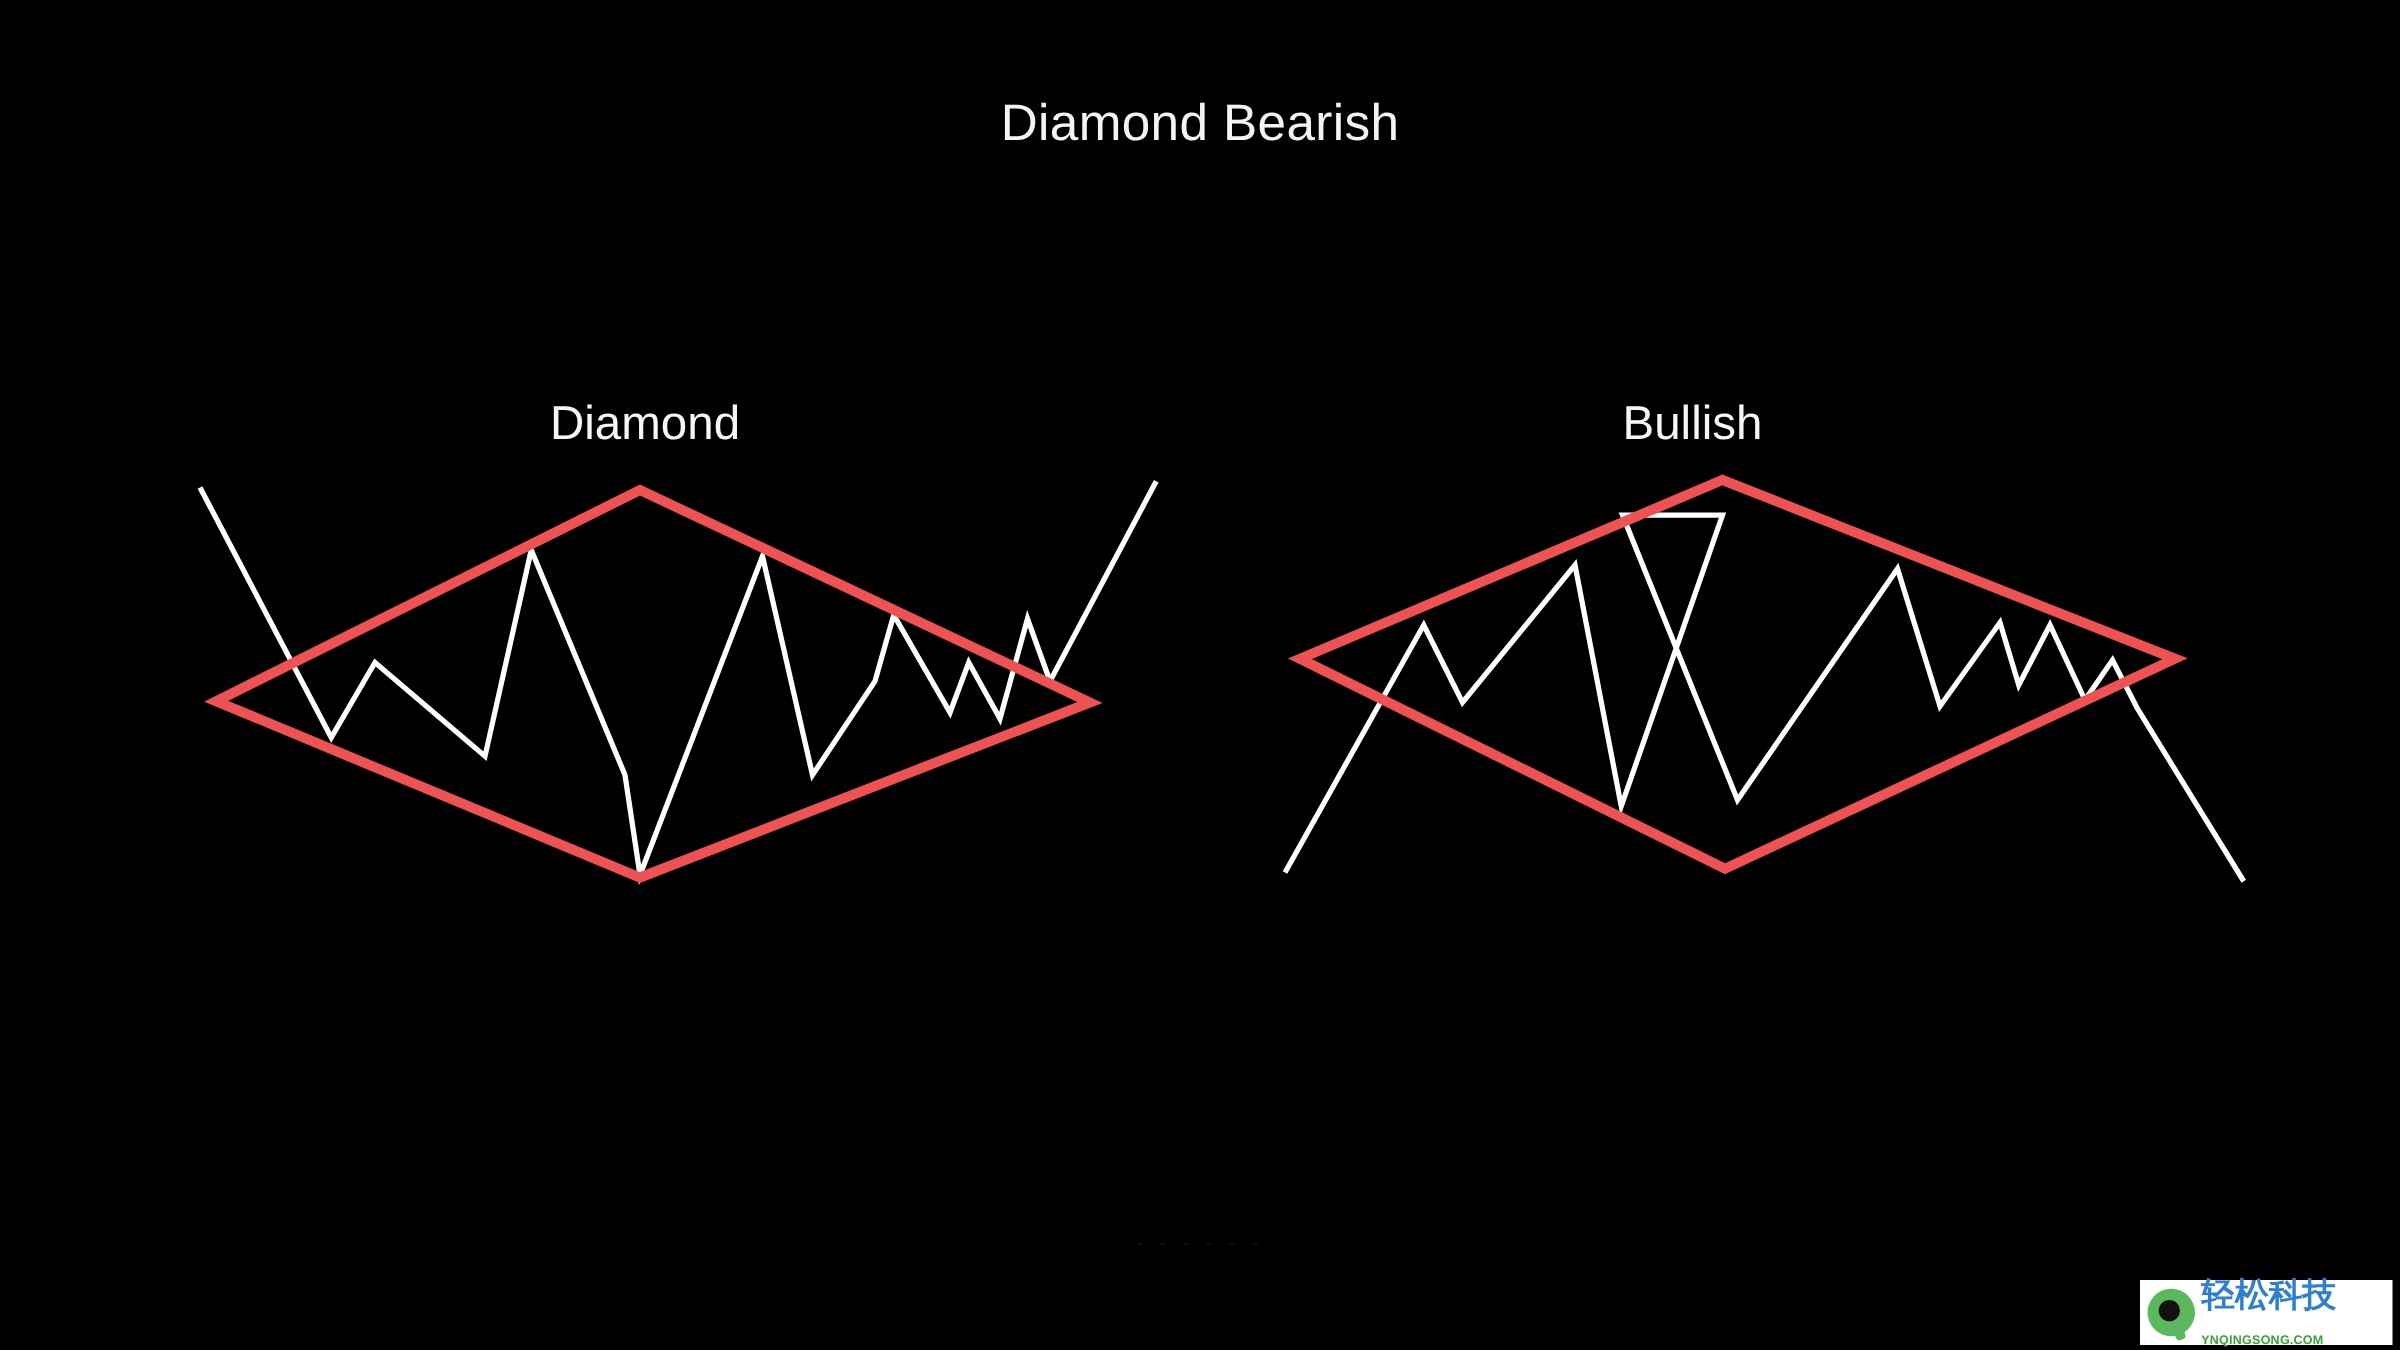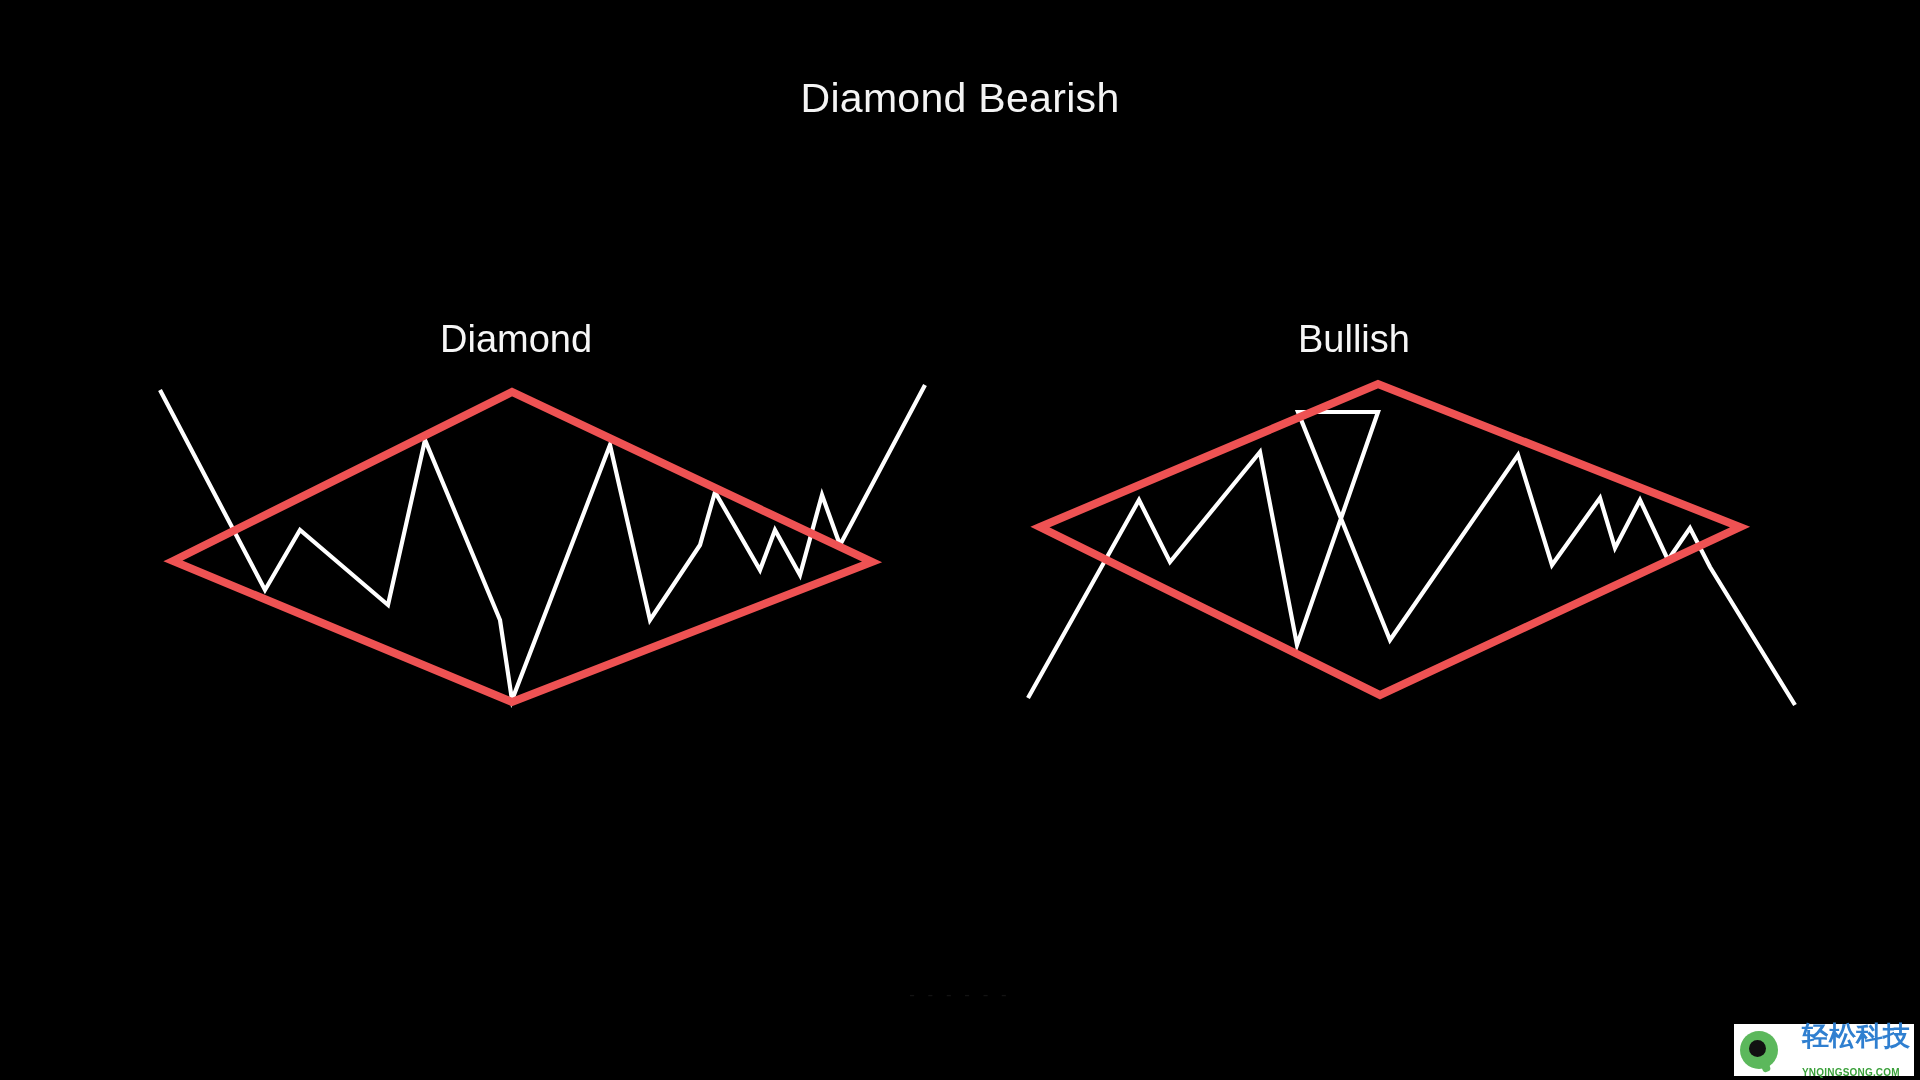--- a/index.html
+++ b/index.html
@@ -85,28 +85,27 @@
     letter-spacing: 4px;
     color: #131313;
     user-select: none;
   }
 
   
   #watermark {
     position: absolute;
     right: 6px;
     bottom: 4px;
-    width: 180px;
+    width: 202px;
     height: 52px;
     background: #ffffff;
     display: flex;
     align-items: center;
     padding: 0 4px 0 6px;
     box-sizing: border-box;
-    justify-content: space-between;
   }
   .wm-eye {
     width: 38px;
     height: 38px;
     border-radius: 50%;
     background: #5cb85c;
     position: relative;
     flex: 0 0 auto;
     margin-right: 5px;
   }

